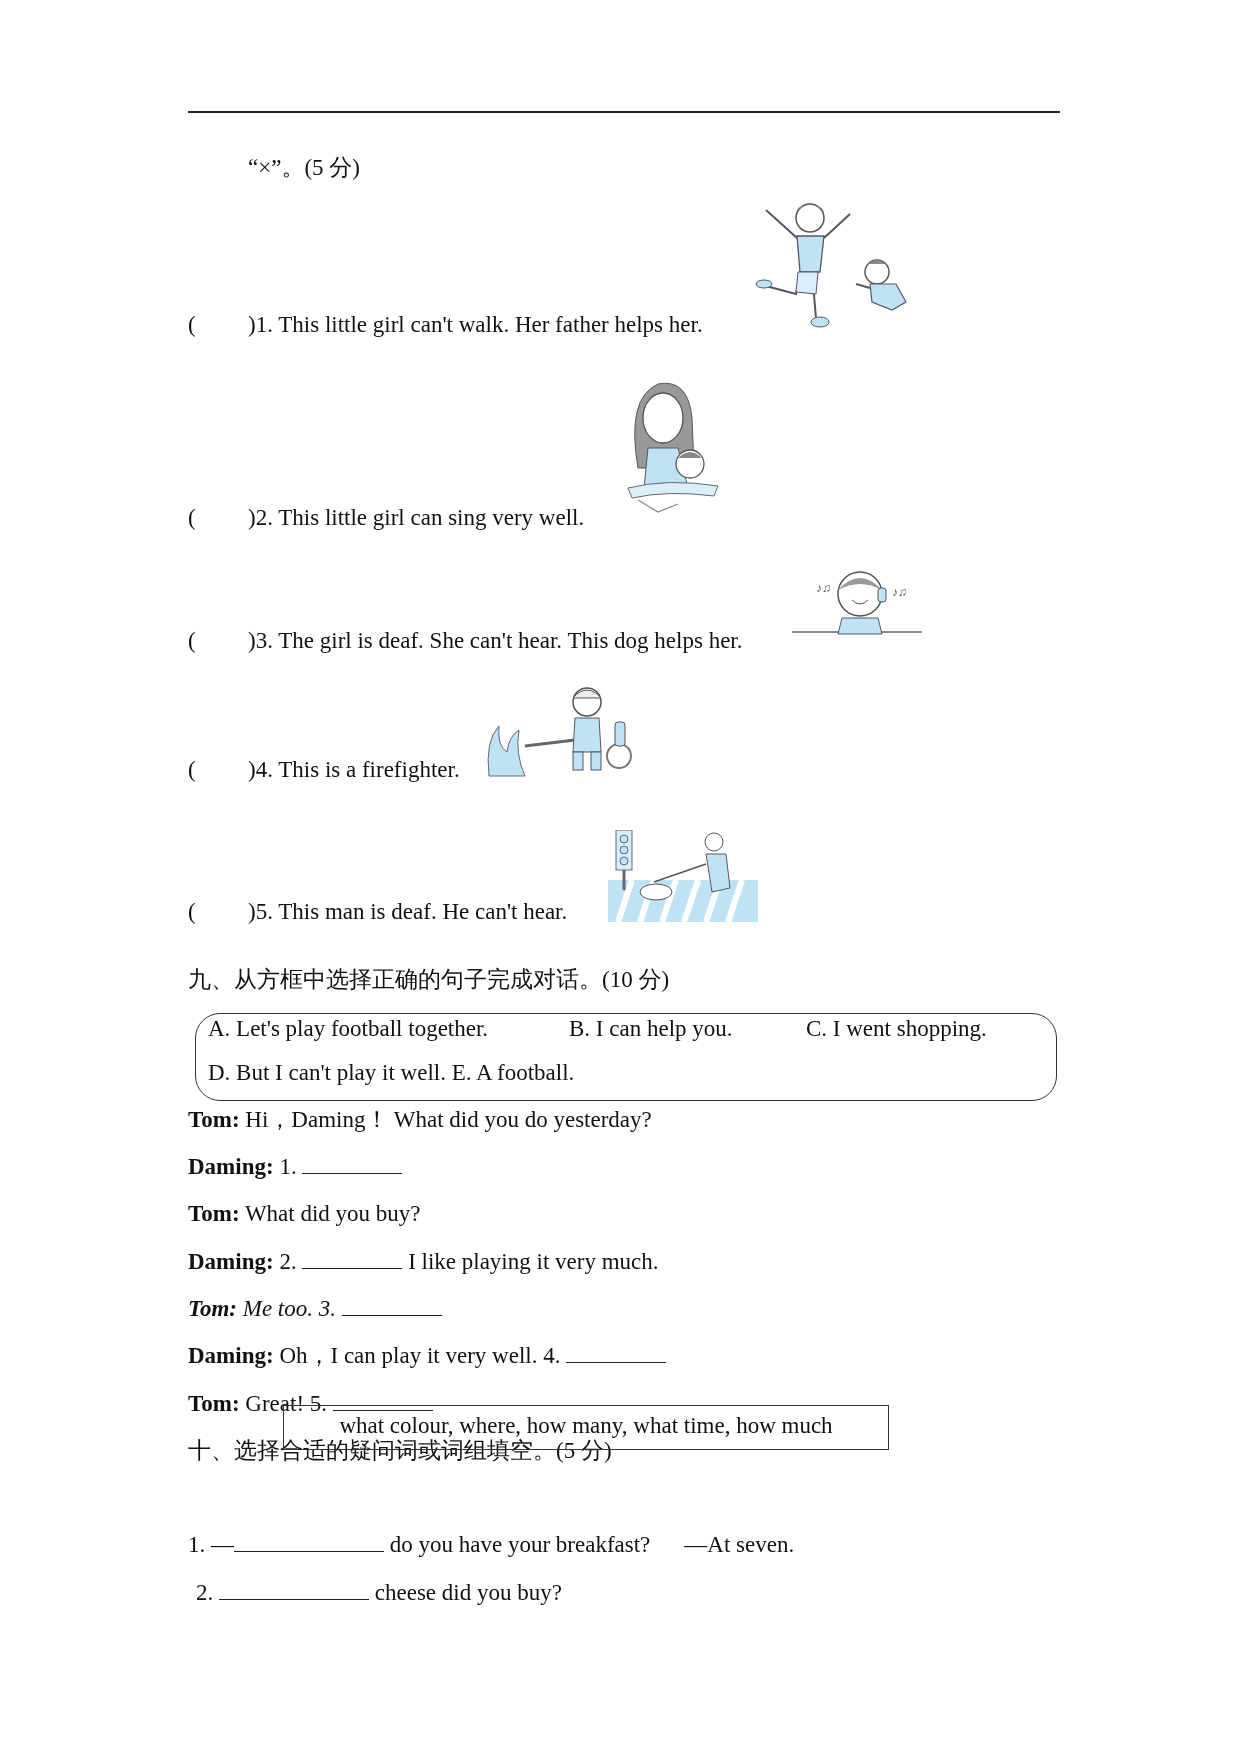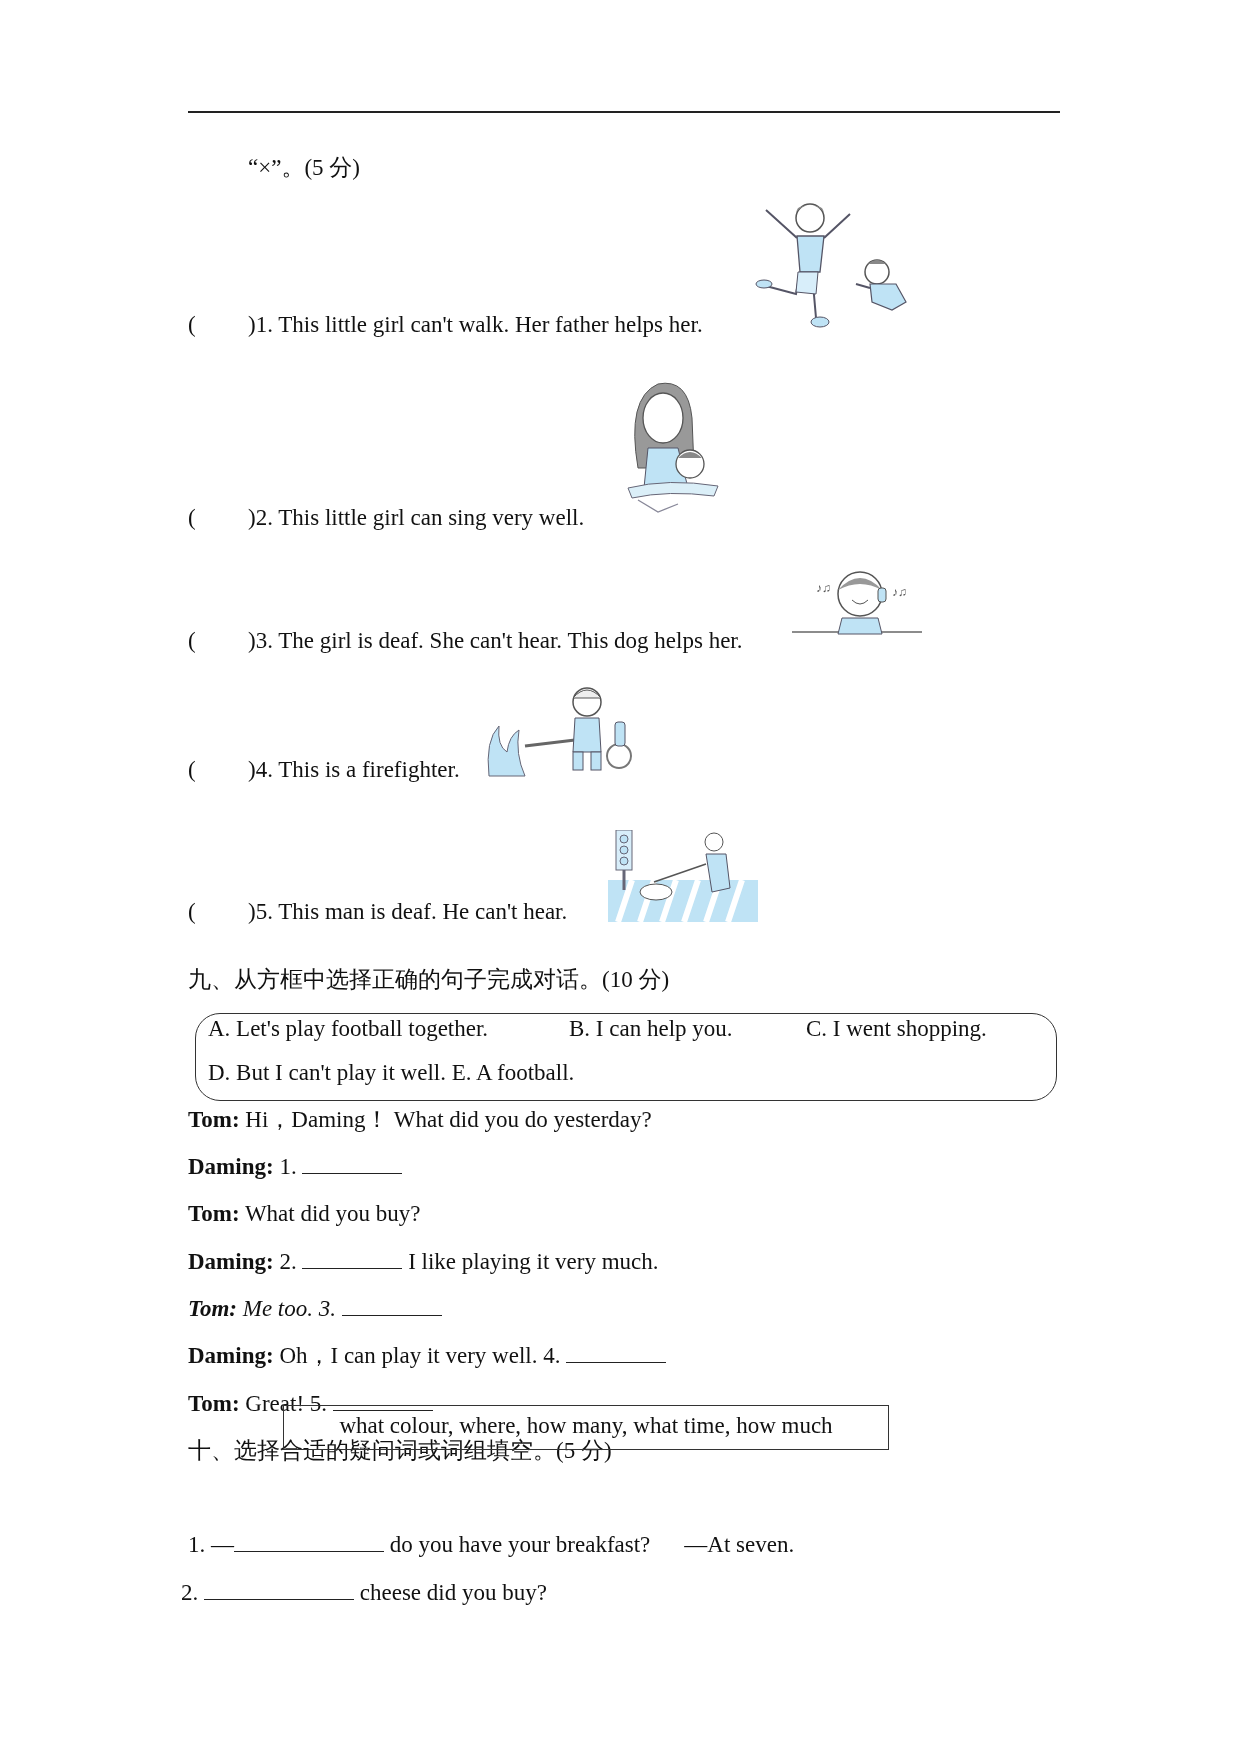--- a/index.html
+++ b/index.html
@@ -127,15 +127,15 @@
   <span class="bold">Tom:</span><span> Great! 5. </span><span class="blank" style="width:100px;"></span>
 </div>
 
 <div class="line" style="left:188px; top:1437px;">十、选择合适的疑问词或词组填空。(5 分)</div>
 <div class="box" style="left:257px; top:1405px; width:606px; height:45px;margin-left:26px;">
   <div class="line" style="left:0; right:0; top:6px; text-align:center;">what colour, where, how many, what time, how much</div>
 </div>
 <div class="line" style="left:188px; top:1531px;">
   <span>1. —</span><span class="blank" style="width:150px;"></span><span> do you have your breakfast?</span><span style="display:inline-block;width:34px;"></span><span>—At seven.</span>
 </div>
-<div class="line" style="left:181px; top:1579px;">
+<div class="line" style="left:196px; top:1579px;">
   <span>2. </span><span class="blank" style="width:150px;"></span><span> cheese did you buy?</span>
 </div>
 
 </body></html>

